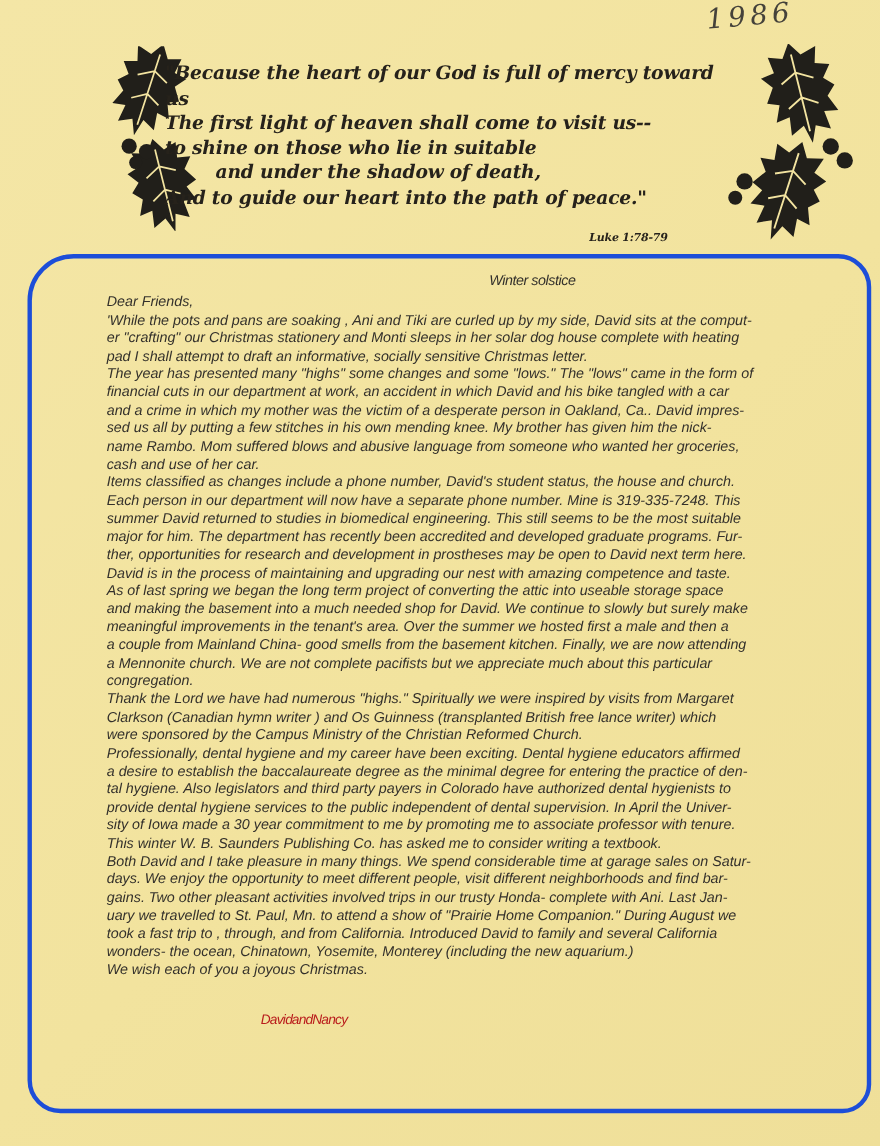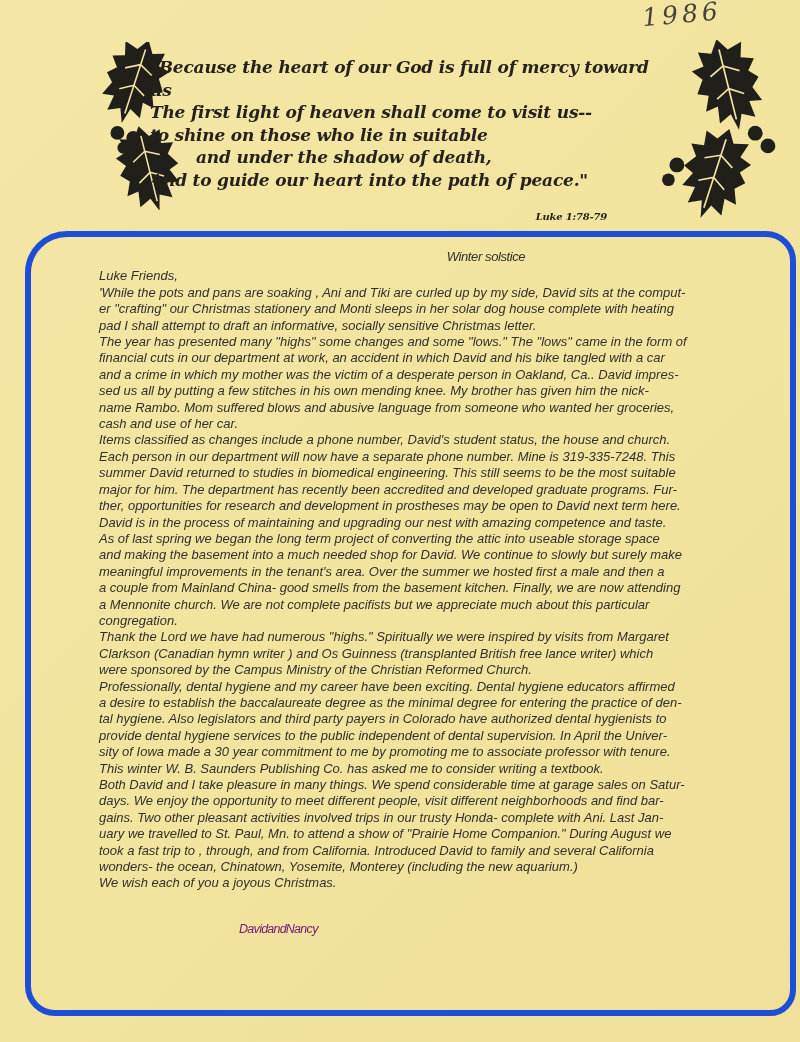--- a/index.html
+++ b/index.html
@@ -35,38 +35,38 @@
   .verse-line{display:block;}
   .verse-line.indent-1{padding-left:46px;}
   .verse-citation{
     display:block;margin-top:15px;text-align:right;padding-right:48px;
     font-size:10px;
   }
 
   
   .letter-box{
     position:absolute;left:25px;top:231px;width:759px;height:773px;
-    border:6px solid #1d4ed8;
+    border:4px solid #1d4ed8;
     border-radius:42px 30px 26px 30px;
   }
   .letter-content{
     position:absolute;left:68px;top:12px;width:658px;
     font-style:italic;font-size:13px;line-height:16.4px;color:#33302b;
   }
   .letter-heading{
     text-align:center;transform:translateX(58px);
     letter-spacing:-0.4px;margin-bottom:3px;
   }
   .letter-salutation{display:block;}
   .letter-body{white-space:pre-line;}
   .letter-closing{display:block;}
   .letter-signature{
     display:block;margin-top:29px;margin-left:140px;
     font-size:12.5px;letter-spacing:-0.7px;word-spacing:-3px;
-    color:#701a75;
+    color:#b91c1c;
   }
 </style>
 </head>
 <body>
 
 <div class="page">
 
   <div class="year-note">1986</div>
 
   <div class="holly holly-left">
@@ -105,21 +105,21 @@
     <span class="verse-line">The first light of heaven shall come to visit us--</span>
     <span class="verse-line">to shine on those who lie in suitable</span>
     <span class="verse-line indent-1">and under the shadow of death,</span>
     <span class="verse-line">And to guide our heart into the path of peace."</span>
     <span class="verse-citation">Luke 1:78-79</span>
   </div>
 
   <div class="letter-box">
     <div class="letter-content">
       <div class="letter-heading">Winter solstice</div>
-      <span class="letter-salutation">Luke Friends,</span>
+      <span class="letter-salutation">Dear Friends,</span>
       <div class="letter-body">'While the pots and pans are soaking , Ani and Tiki are curled up by my side, David sits at the comput-
 er "crafting" our Christmas stationery and Monti sleeps in her solar dog house complete with heating
 pad I shall attempt to draft an informative, socially sensitive Christmas letter.
 The year has presented many "highs" some changes and some "lows."  The "lows" came in the form of
 financial cuts in our department at work, an accident in which David and his bike tangled with a car
 and a crime in which my mother was the victim of a desperate person in Oakland, Ca..   David impres-
 sed us all by putting  a few stitches in his own mending knee.  My brother has given him the nick-
 name Rambo.  Mom suffered blows and abusive language from someone who wanted her groceries,
 cash and use of her car.
 Items classified as changes include a phone number, David's student status, the house and church.

